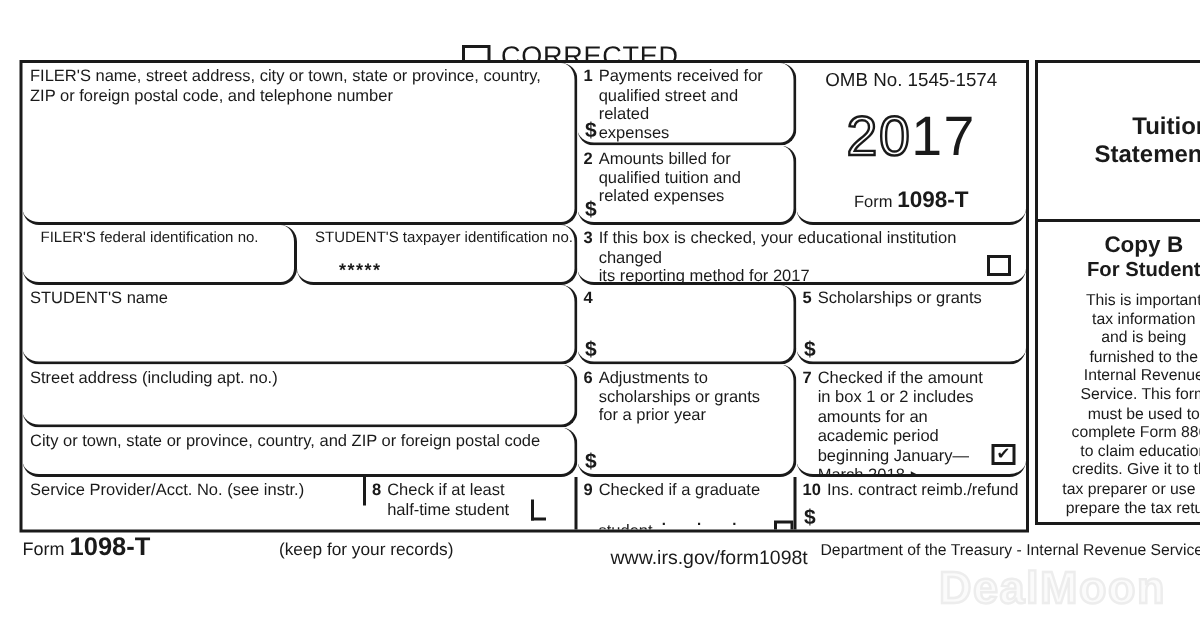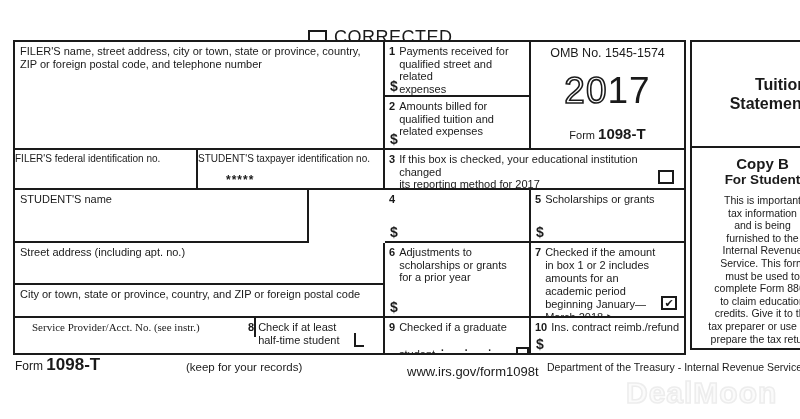--- a/index.html
+++ b/index.html
@@ -13,23 +13,23 @@
 
   
   .corrected-row{position:absolute;left:308px;top:27px;display:flex;align-items:center;gap:7px;}
   .corrected-cb{width:19px;height:16px;border:2px solid var(--line);display:inline-block;background:#fff;}
   .corrected-label{font-size:18px;letter-spacing:.5px;}
 
   
   .form{position:absolute;left:13px;top:40px;width:673px;height:315px;border:2px solid var(--line);background:#fff;}
   .cell{position:absolute;border:0 solid var(--line);overflow:hidden;font-size:11px;line-height:13px;}
   .br{border-right-width:2px;}
-  .bb{border-bottom-width:2px;}
+  .bb{border-bottom-width:2px;border-radius:11px;}
   .lbl-plain{padding:3px 5px;font-size:11px;line-height:13px;}
-  .lbl-small{padding:3px 0;font-size:10px;line-height:12px;white-space:nowrap;}
+  .lbl-small{padding:3px 12px;font-size:10px;line-height:12px;white-space:nowrap;}
   .numlbl{display:flex;gap:4px;padding:3px 4px;}
   .num{font-weight:bold;font-size:11px;flex:0 0 auto;}
   .pre{white-space:pre-line;font-size:11px;line-height:12.5px;}
   .dollar{position:absolute;left:5px;bottom:2px;font-weight:bold;font-size:14px;}
   .checkbox{position:absolute;width:16px;height:14px;border:2px solid var(--line);
             display:flex;align-items:center;justify-content:center;
             font-size:11px;font-weight:bold;line-height:1;background:#fff;}
   .checkbox-inline{position:static;display:inline-flex;width:15px;height:14px;border:2px solid var(--line);
             align-items:center;justify-content:center;font-size:11px;font-weight:bold;vertical-align:middle;}
   .bracket{position:absolute;width:10px;height:14px;border-left:2px solid var(--line);border-bottom:2px solid var(--line);}
@@ -123,21 +123,21 @@
 
     <div class="cell bb" style="left:370px;top:108px;width:299px;height:40px;">
       <div class="numlbl">
           <b class="num">3</b>
           <span class="pre">If this box is checked, your educational institution changed
 its reporting method for 2017</span>
         </div>
       <span class="checkbox" style="right:10px;bottom:4px;"></span>
     </div>
 
-    <div class="cell br bb" style="left:0;top:148px;width:294px;height:53px;">
+    <div class="cell br bb" style="left:0;top:148px;width:370px;height:53px;">
       <div class="lbl-plain">STUDENT'S name</div>
       <div></div>
     </div>
 
     <div class="cell br bb" style="left:370px;top:148px;width:146px;height:53px;">
       <div class="numlbl">
           <b class="num">4</b>
         </div>
       <div class="dollar"><span>$</span> <span></span></div>
     </div>
@@ -181,21 +181,21 @@
 beginning January—</span>
           <span class="lastline">
               <span>March 2018</span>
               <span class="arrow">▶</span>
             </span>
         </span>
       </div>
       <span class="checkbox" style="right:7px;bottom:6px;">✔</span>
     </div>
 
-    <div class="cell br" style="left:12px;top:276px;width:229px;height:19px;font-family:Liberation Serif, serif;">
+    <div class="cell br" style="left:0;top:276px;width:229px;height:19px;">
       <div class="lbl-plain">Service Provider/Acct. No. (see instr.)</div>
       <div></div>
     </div>
 
     <div class="cell br" style="left:229px;top:276px;width:141px;height:35px;">
       <div class="numlbl">
           <b class="num">8</b>
           <span class="pre">Check if at least
 half-time student</span>
         </div>

